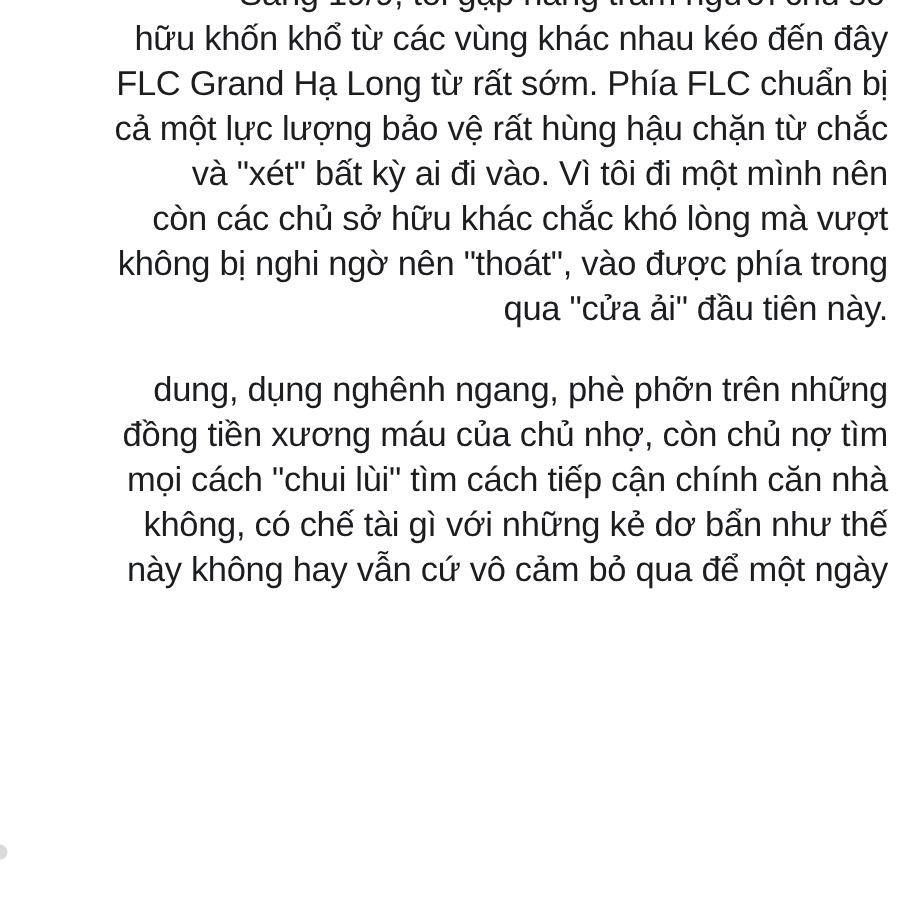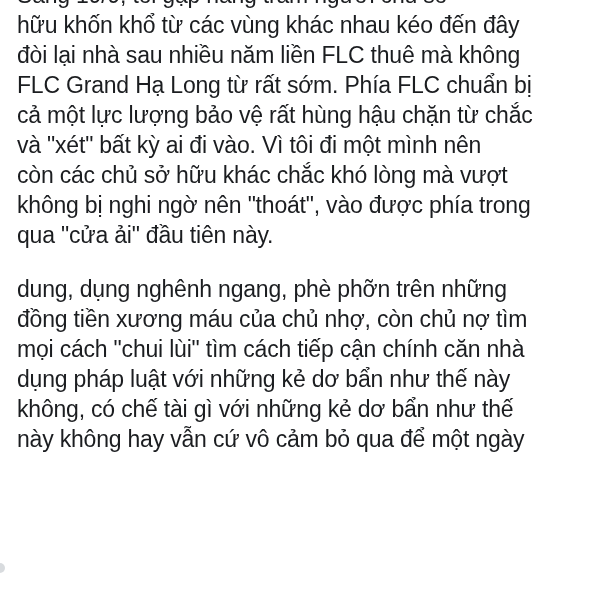--- a/index.html
+++ b/index.html
@@ -17,52 +17,50 @@
     font-family: "Liberation Sans", "DejaVu Sans", sans-serif;
     font-size: 23px;
     line-height: 30px;
     letter-spacing: -0.2px;
     font-weight: 400;
     color: #1b1d20;
   }
   .paragraph { margin: 0; }
   .paragraph.first { margin-top: -20px; }
   .paragraph.second { margin-top: 24px; }
-  .text-line { white-space: nowrap; }
+  .text-line { white-space: nowrap; text-align: right; }
   .reaction-fragment {
     position: absolute;
     left: -5px;
     top: 583px;
     width: 10px;
     height: 10px;
     border-radius: 50%;
     background: #c3c7cc;
     opacity: 0.65;
   }
 </style>
 </head>
 <body>
 
 <div class="post-text">
 
   <div class="paragraph first">
     <div class="text-line">Sáng 19/9, tôi gặp hàng trăm người chủ sở</div>
     <div class="text-line">hữu khốn khổ từ các vùng khác nhau kéo đến đây</div>
-    <div class="text-line">đòi lại nhà sau nhiều năm liền FLC thuê mà không</div>
     <div class="text-line">FLC Grand Hạ Long từ rất sớm. Phía FLC chuẩn bị</div>
     <div class="text-line">cả một lực lượng bảo vệ rất hùng hậu chặn từ chắc</div>
     <div class="text-line">và "xét" bất kỳ ai đi vào. Vì tôi đi một mình nên</div>
     <div class="text-line">còn các chủ sở hữu khác chắc khó lòng mà vượt</div>
     <div class="text-line">không bị nghi ngờ nên "thoát", vào được phía trong</div>
     <div class="text-line">qua "cửa ải" đầu tiên này.</div>
   </div>
 
   <div class="paragraph second">
     <div class="text-line">dung, dụng nghênh ngang, phè phỡn trên những</div>
     <div class="text-line">đồng tiền xương máu của chủ nhợ, còn chủ nợ tìm</div>
     <div class="text-line">mọi cách "chui lùi" tìm cách tiếp cận chính căn nhà</div>
-    <div class="text-line">dụng pháp luật với những kẻ dơ bẩn như thế này</div>
     <div class="text-line">không, có chế tài gì với những kẻ dơ bẩn như thế</div>
     <div class="text-line">này không hay vẫn cứ vô cảm bỏ qua để một ngày</div>
   </div>
 
   <div class="reaction-fragment"></div>
 </div>
 
 </body></html>

